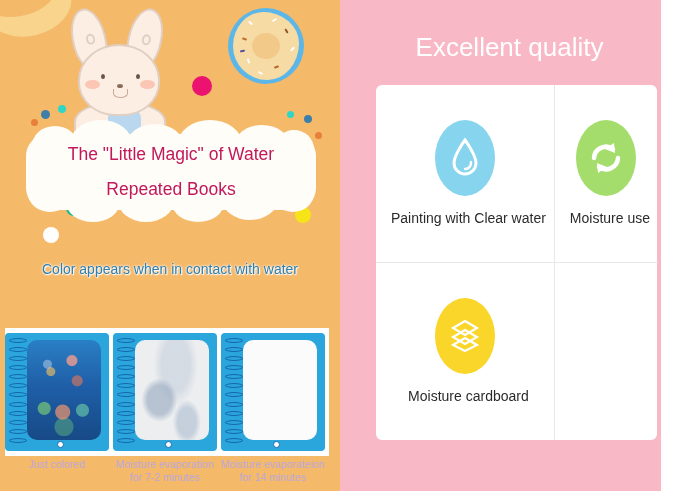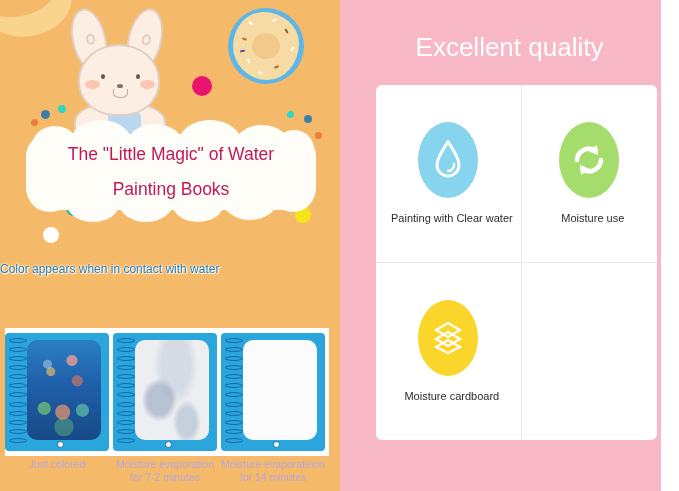--- a/index.html
+++ b/index.html
@@ -105,22 +105,22 @@
     align-items: center; gap: 14px;
   }
   .title-line {
     color: #c2185b;
     font-size: 17.5px; font-weight: 400; white-space: nowrap;
   }
 
   
   .subhead {
     position: absolute; left: 0; top: 258px; width: 340px;
-    text-align: left; color: #2f7fae;
-    font-size: 12px; line-height: 22px; font-weight: 400;
+    text-align: center; color: #2f7fae;
+    font-size: 14px; line-height: 22px; font-weight: 400;
     text-shadow: 0 0 2px #ffffff, 0 0 3px #ffffff, 1px 1px 1px #ffffff;
   }
 
   
   .books { position: absolute; left: 5px; top: 328px; width: 334px; display: flex; gap: 4px; }
   .book-cell { width: 104px; }
   .book-card {
     position: relative; width: 108px; height: 128px;
     background: #ffffff; overflow: hidden;
   }
@@ -199,21 +199,21 @@
     display: flex; flex-direction: column;
     align-items: center; justify-content: center; gap: 14px;
     padding: 8px;
   }
   .qcell.b-r { border-right: 1px solid #e8e8e8; }
   .qcell.b-b { border-bottom: 1px solid #e8e8e8; }
   .q-oval {
     width: 60px; height: 76px; border-radius: 50%;
     display: flex; align-items: center; justify-content: center;
   }
-  .q-label { font-size: 11px; color: #2b2b2b; white-space: nowrap; padding-left: 7px; }
+  .q-label { font-size: 14px; color: #2b2b2b; white-space: nowrap; padding-left: 7px; }
 </style>
 </head>
 <body>
 
 <div id="root">
 
   <div class="left-panel">
 
     <div class="corner-moon"></div>
 
@@ -273,21 +273,21 @@
       <div class="puff" style="left:208px;top:5px;width:56px;height:42px"></div>
       <div class="puff" style="left:248px;top:10px;width:40px;height:38px"></div>
       <div class="puff" style="left:2px;top:54px;width:44px;height:38px"></div>
       <div class="puff" style="left:40px;top:62px;width:54px;height:40px"></div>
       <div class="puff" style="left:92px;top:60px;width:56px;height:42px"></div>
       <div class="puff" style="left:146px;top:64px;width:52px;height:38px"></div>
       <div class="puff" style="left:196px;top:58px;width:56px;height:42px"></div>
       <div class="puff" style="left:246px;top:54px;width:42px;height:38px"></div>
       <div class="title-lines">
         <div class="title-line">The "Little Magic" of Water</div>
-        <div class="title-line">Painting Books</div>
+        <div class="title-line">Repeated Books</div>
       </div>
     </div>
 
     <div class="subhead">Color appears when in contact with water</div>
 
     <div class="books">
 
       <div class="book-cell">
         <div class="book-card">
           <div class="book-spiral-bg"></div>

